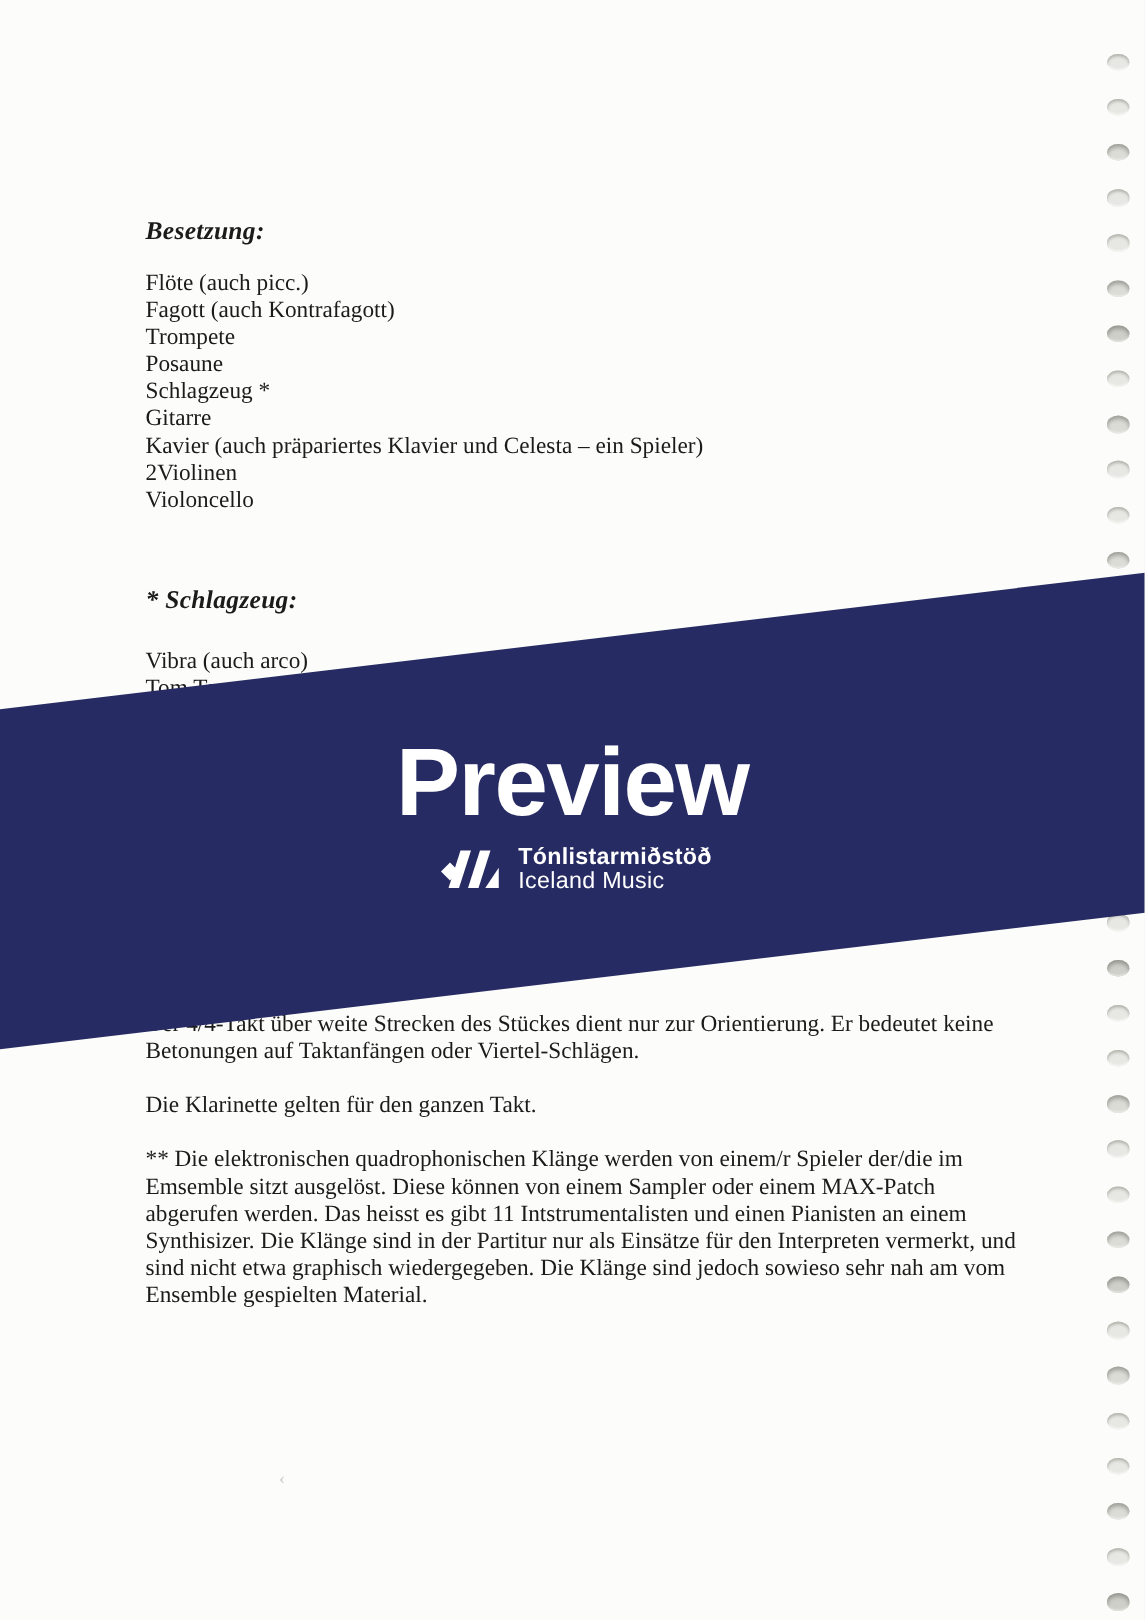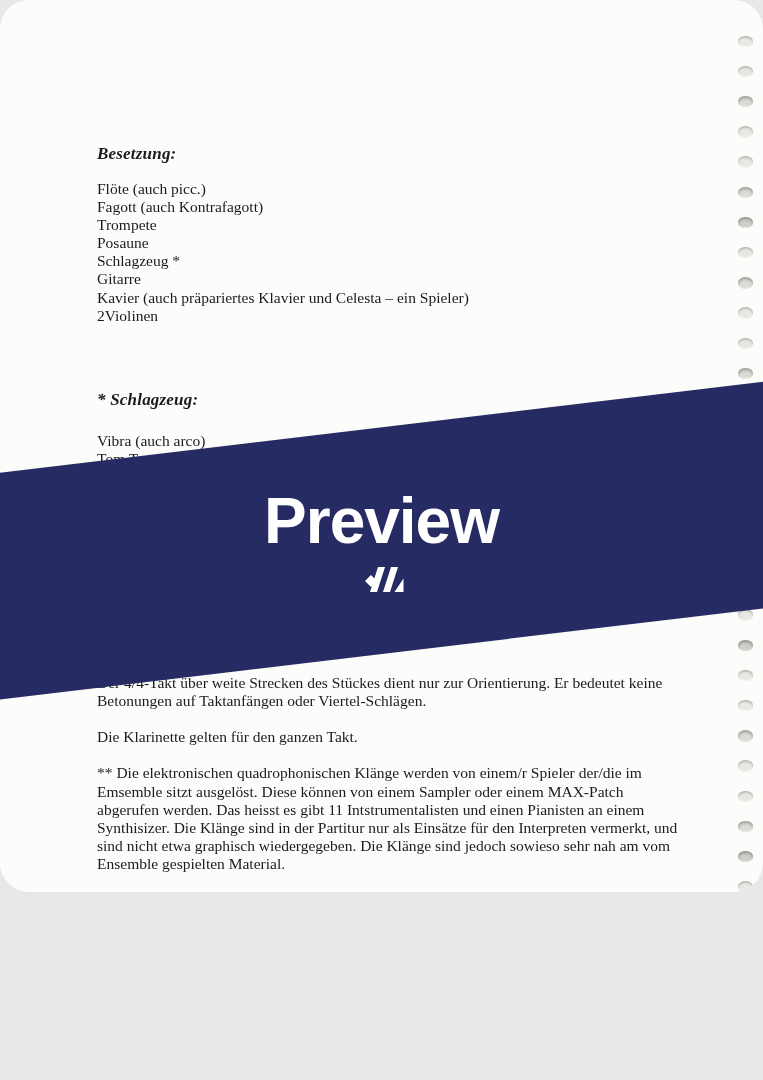--- a/index.html
+++ b/index.html
@@ -1,24 +1,23 @@
 <!DOCTYPE html>
 <html><head>
 <meta charset="utf-8">
 <style>
   html,body{margin:0;padding:0;}
   body{background:#e8e8e8;}
   .page{
     position:relative;
-    width:763px;height:892px;
+    width:763px;height:1080px;
     background:#fcfcfa;
     overflow:hidden;
     font-family:"Liberation Serif", serif;
     color:#1b1b1b;
-    border-radius:29px;
   }
   
   .doc-block{position:absolute;left:97px;z-index:2;}
   .heading{
     font-size:17px;font-weight:bold;font-style:italic;
     letter-spacing:.2px;
   }
   .line{font-size:15.5px;line-height:18.1px;white-space:nowrap;}
   .notes{width:587px;font-size:15.5px;line-height:18.1px;}
   .notes p{margin:0 0 18.1px 0;}
@@ -116,20 +115,21 @@
 
   <div class="doc-block" style="top:180px;">
     <div class="line">Flöte (auch picc.)</div>
     <div class="line">Fagott (auch Kontrafagott)</div>
     <div class="line">Trompete</div>
     <div class="line">Posaune</div>
     <div class="line">Schlagzeug *</div>
     <div class="line">Gitarre</div>
     <div class="line">Kavier (auch präpariertes Klavier und Celesta – ein Spieler)</div>
     <div class="line">2Violinen</div>
+    <div class="line">Violoncello</div>
   </div>
 
   <div class="doc-block heading" style="top:390px;">* Schlagzeug:</div>
 
   <div class="doc-block" style="top:432px;">
     <div class="line">Vibra (auch arco)</div>
     <div class="line">Tom Toms (mitt</div>
   </div>
 
   <div class="doc-block notes" style="top:674px;">
@@ -144,16 +144,20 @@
 
   <div class="watermark" style="color: rgb(255, 255, 255);">
     <div class="preview-label">Preview</div>
     <div class="logo-row">
       <svg class="logo-mark" viewBox="0 0 44 35">
         <polygon points="5,19 11,13 17,19 11,25" fill="#ffffff"></polygon>
         <polygon points="18,5 25,5 17,30 10,30" fill="#ffffff"></polygon>
         <polygon points="31,5 38,5 30,30 23,30" fill="#ffffff"></polygon>
         <polygon points="34.5,30 43.5,30 43.5,16.5" fill="#ffffff"></polygon>
       </svg>
+      <div class="logo-text">
+        <div class="logo-name">Tónlistarmiðstöð</div>
+        <div class="logo-sub">Iceland Music</div>
+      </div>
     </div>
   </div>
 
 </div>
 
 </body></html>

